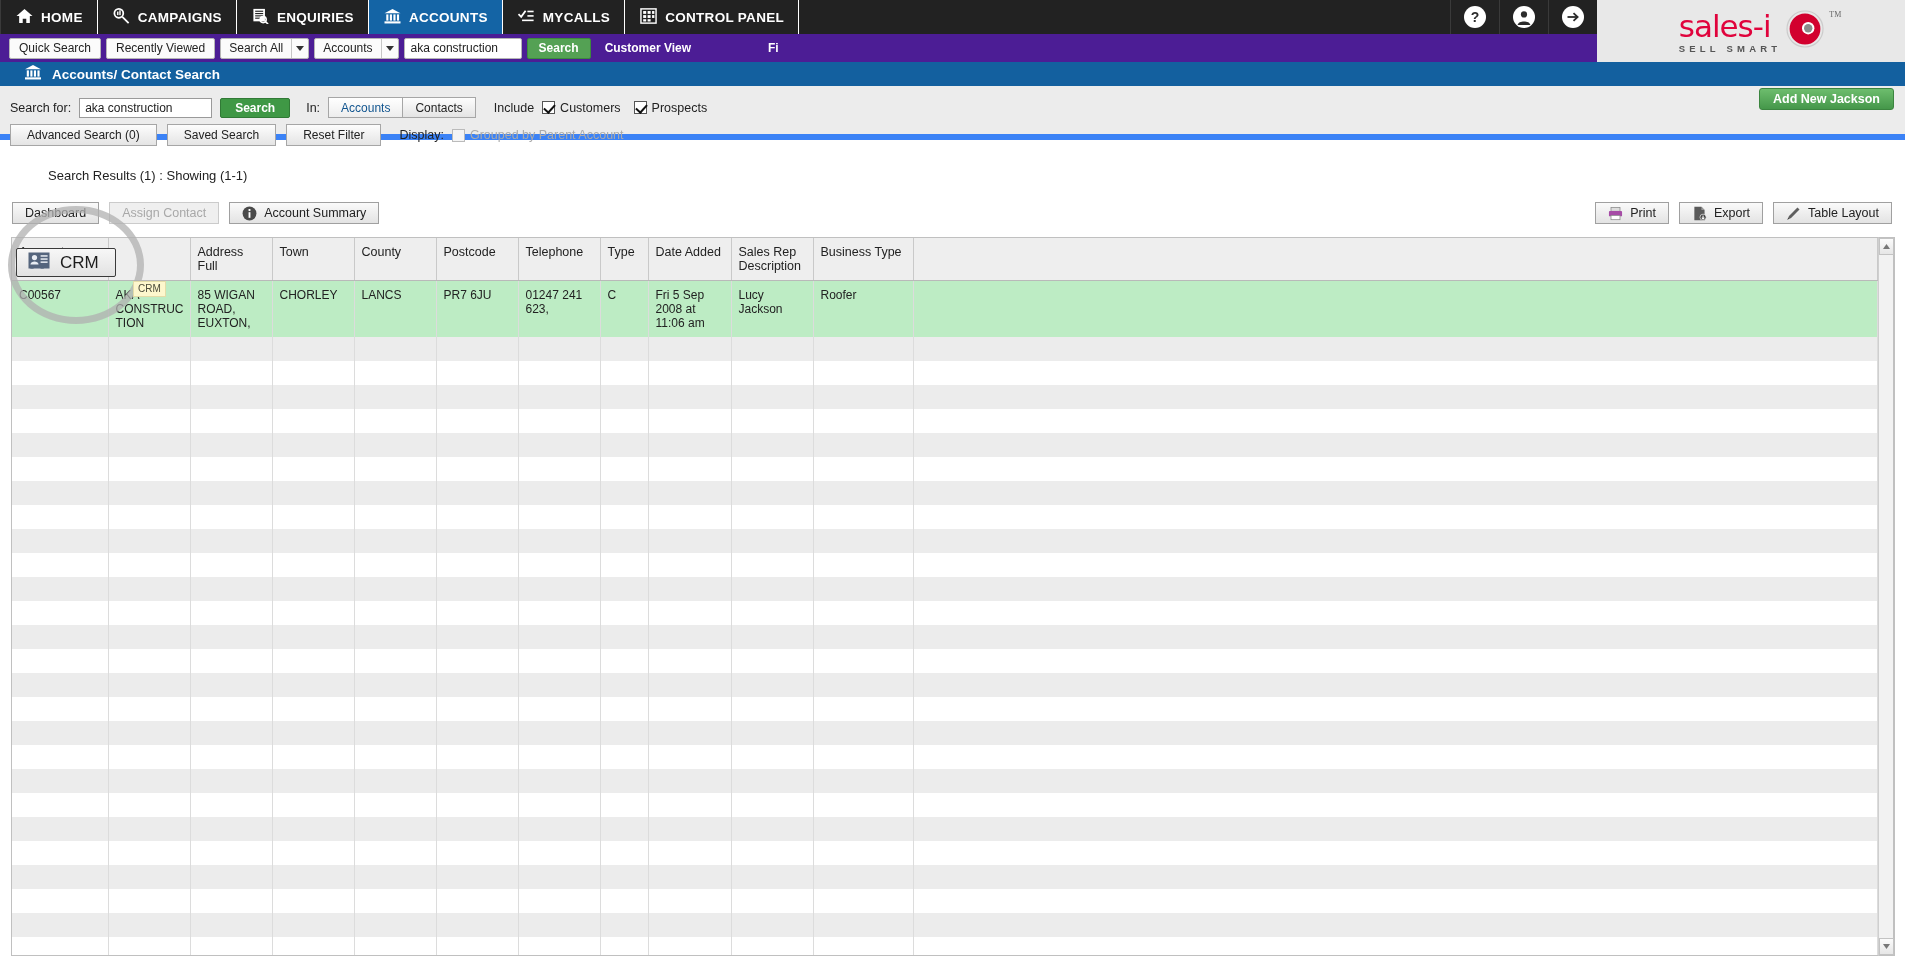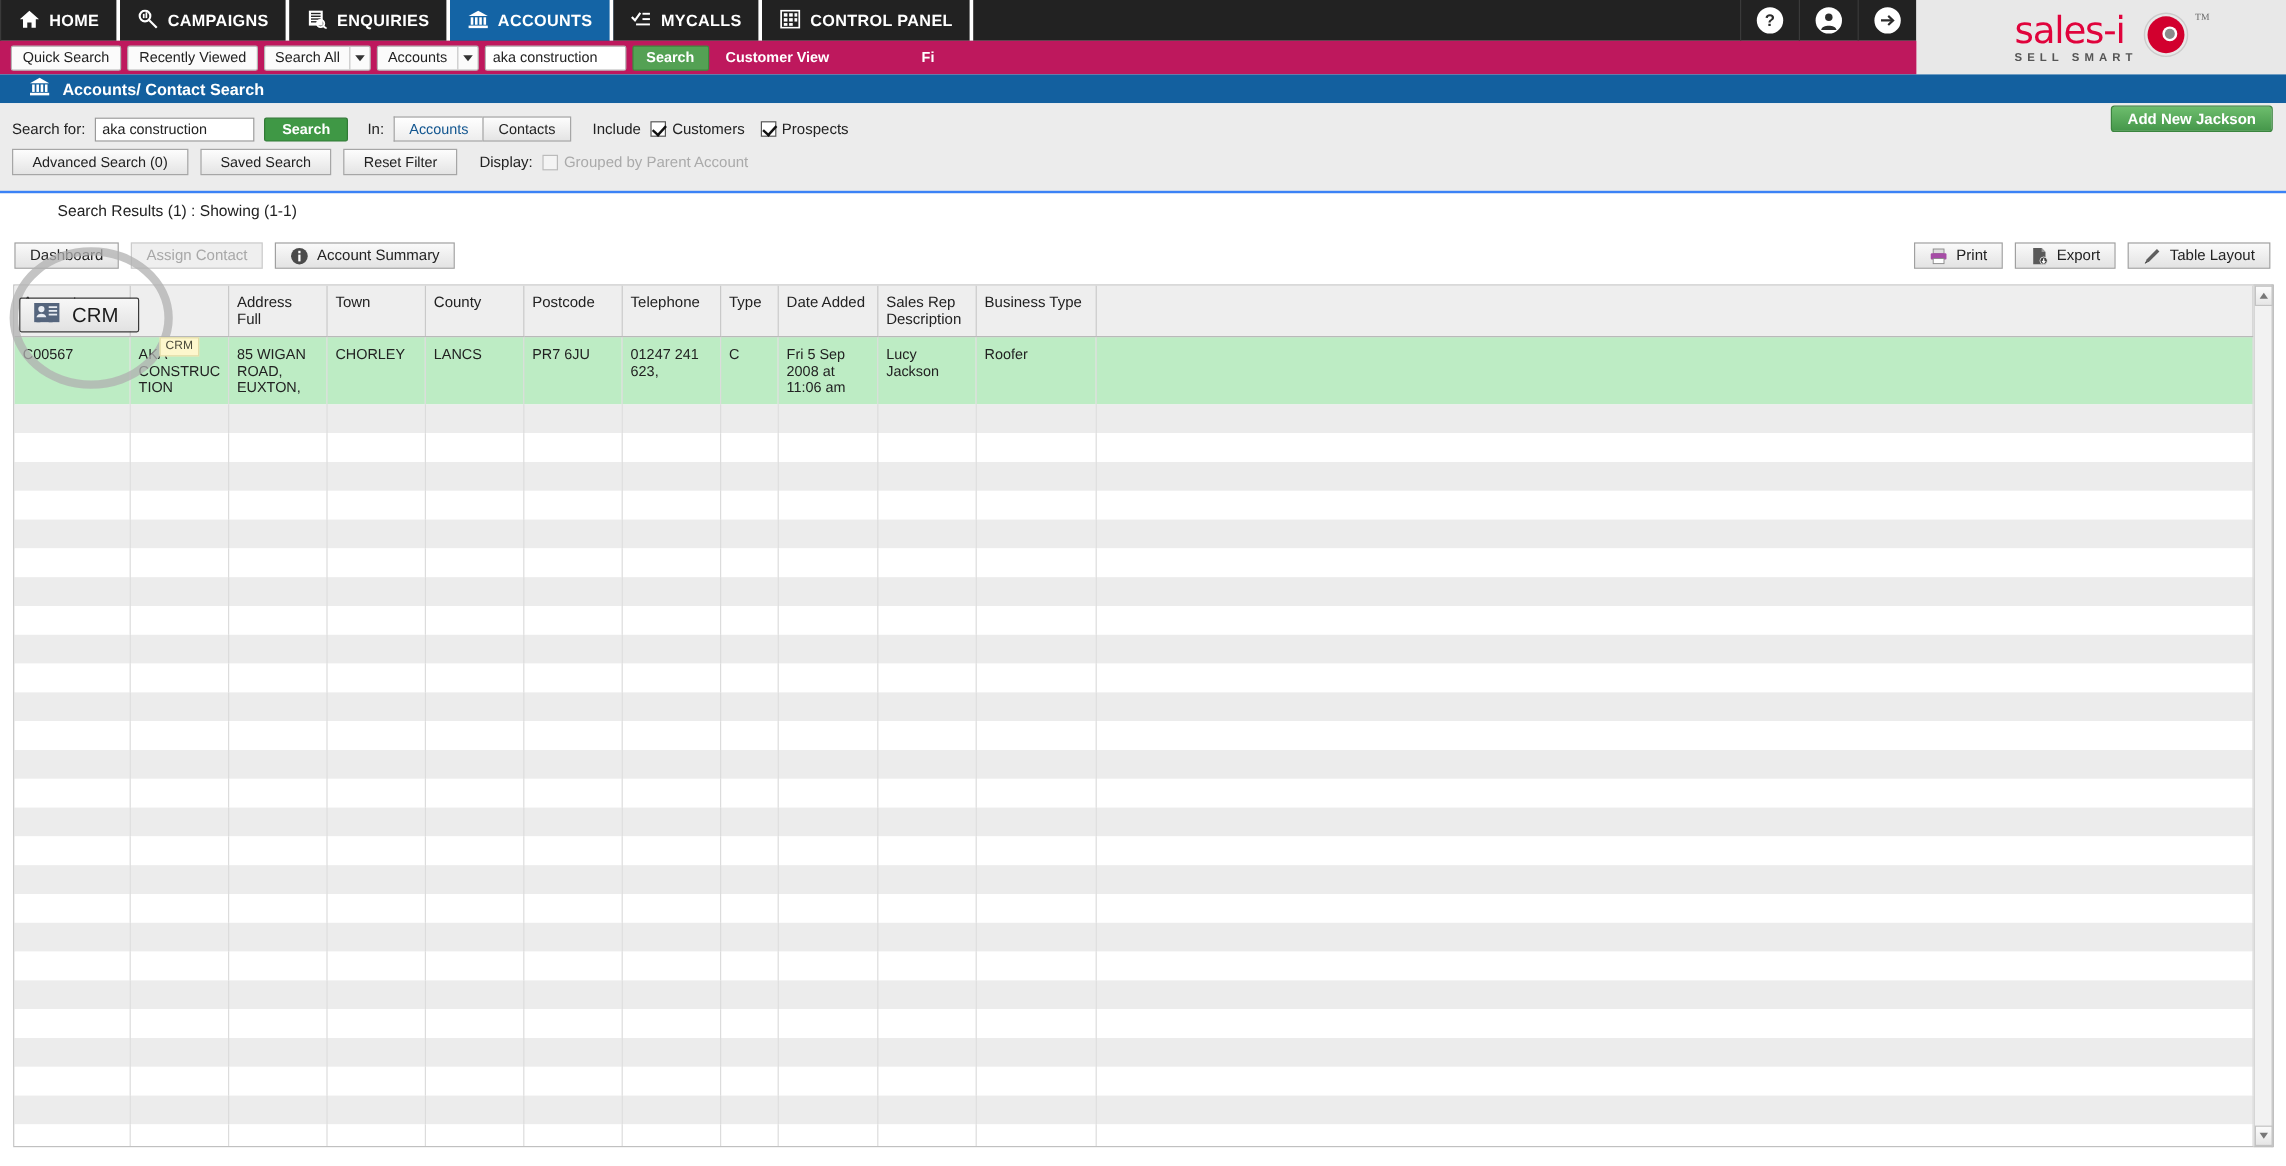--- a/index.html
+++ b/index.html
@@ -13,21 +13,21 @@
 
   
   .topnav {
     position:absolute; left:0; top:0; width:1597px; height:34px;
     background:#222222; display:flex; align-items:stretch;
   }
   .nav-item {
     display:flex; align-items:center; gap:7px;
     padding:0 14px; height:34px;
     color:#ffffff; font-size:13.5px; font-weight:bold; letter-spacing:.3px;
-    border-right:3px solid #ffffff; cursor:pointer; white-space:nowrap;
+    border-right:1px solid #ffffff; cursor:pointer; white-space:nowrap;
   }
   .nav-item:first-child { border-left:1px solid #3a3a3a; }
   .nav-item.active { background:#1464a5; }
   .nav-icon { width:19px; height:19px; display:inline-block; position:relative; flex:0 0 auto; }
   .nav-icon svg { display:block; }
 
   .nav-right {
     position:absolute; right:0; top:0; height:34px; display:flex; align-items:stretch;
   }
   .nav-rbtn {
@@ -53,21 +53,21 @@
   }
   .logo-sub {
     font-size:9.5px; color:#555; letter-spacing:4.2px; font-weight:bold; margin-top:2px;
   }
   .logo-mark { position:relative; width:38px; height:38px; margin-top:2px; }
   .logo-tm { font-size:8px; color:#666; margin-top:2px;font-family:Liberation Serif, serif; }
 
   
   .searchstrip {
     position:absolute; left:0; top:34px; width:1597px; height:28px;
-    background:#be185d; display:flex; align-items:center; gap:0; padding-left:9px;
+    background:#4c1d95; display:flex; align-items:center; gap:0; padding-left:9px;
   }
   .ss-btn {
     height:21px; background:#e9e9e9; border:1px solid #b5b5b5; border-radius:2px;
     font-size:12px; color:#222; padding:0 9px; display:flex; align-items:center;
     cursor:pointer; margin-right:5px; white-space:nowrap;
   }
   .ss-btn.plain { background:#fbfbfb; }
   .ss-combo {
     height:21px; background:#fbfbfb; border:1px solid #b5b5b5; border-radius:2px;
     font-size:12px; color:#222; display:flex; align-items:stretch; cursor:pointer;
@@ -93,22 +93,22 @@
 
   
   .pagehdr {
     position:absolute; left:0; top:62px; width:1905px; height:24px;
     background:#13609f; display:flex; align-items:center; gap:10px; padding-left:24px;
   }
   .pagehdr .title { color:#fff; font-size:13.5px; font-weight:bold; }
 
   
   .filterbar {
-    position:absolute; left:0; top:86px; width:1905px; height:75px;
-    background:#ececec; border-bottom:2px solid #3b82f6;
+    position:absolute; left:0; top:86px; width:1905px; height:54px;
+    background:#ececec; border-bottom:6px solid #3b82f6;
   }
   .fb-row1 { position:absolute; left:10px; top:11px; display:flex; align-items:center; }
   .fb-row2 { position:absolute; left:10px; top:38px; display:flex; align-items:center; }
   .fb-label { font-size:12.5px; color:#222; margin-right:8px; white-space:nowrap; }
   .fb-input {
     width:133px; height:20px; border:1px solid #9a9a9a; background:#fff;
     font-size:12px; color:#222; padding:0 5px; margin-right:8px;
     font-family:"Liberation Sans", sans-serif;
   }
   .grn-btn {

